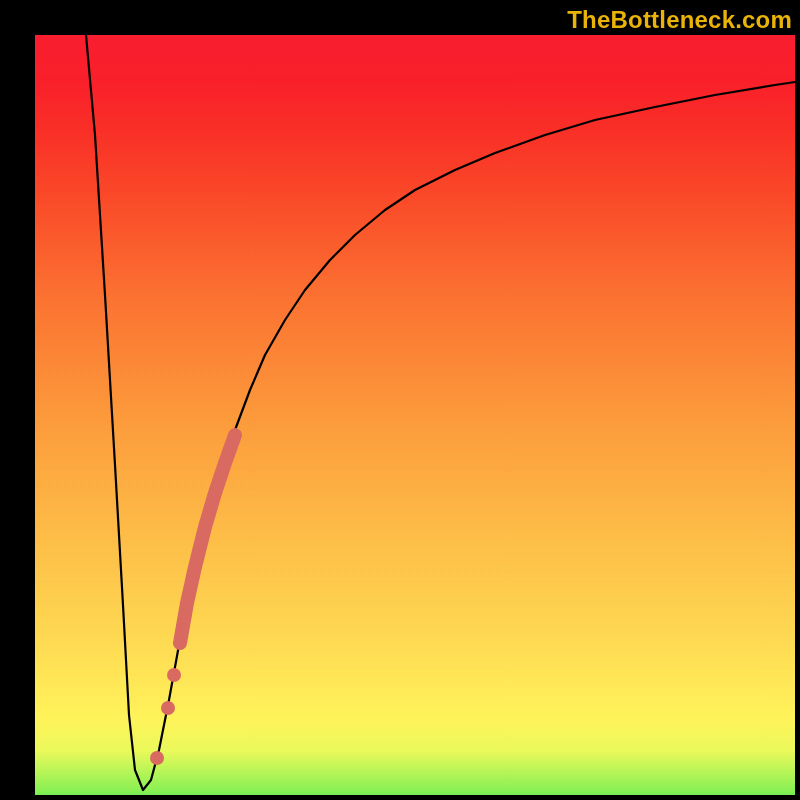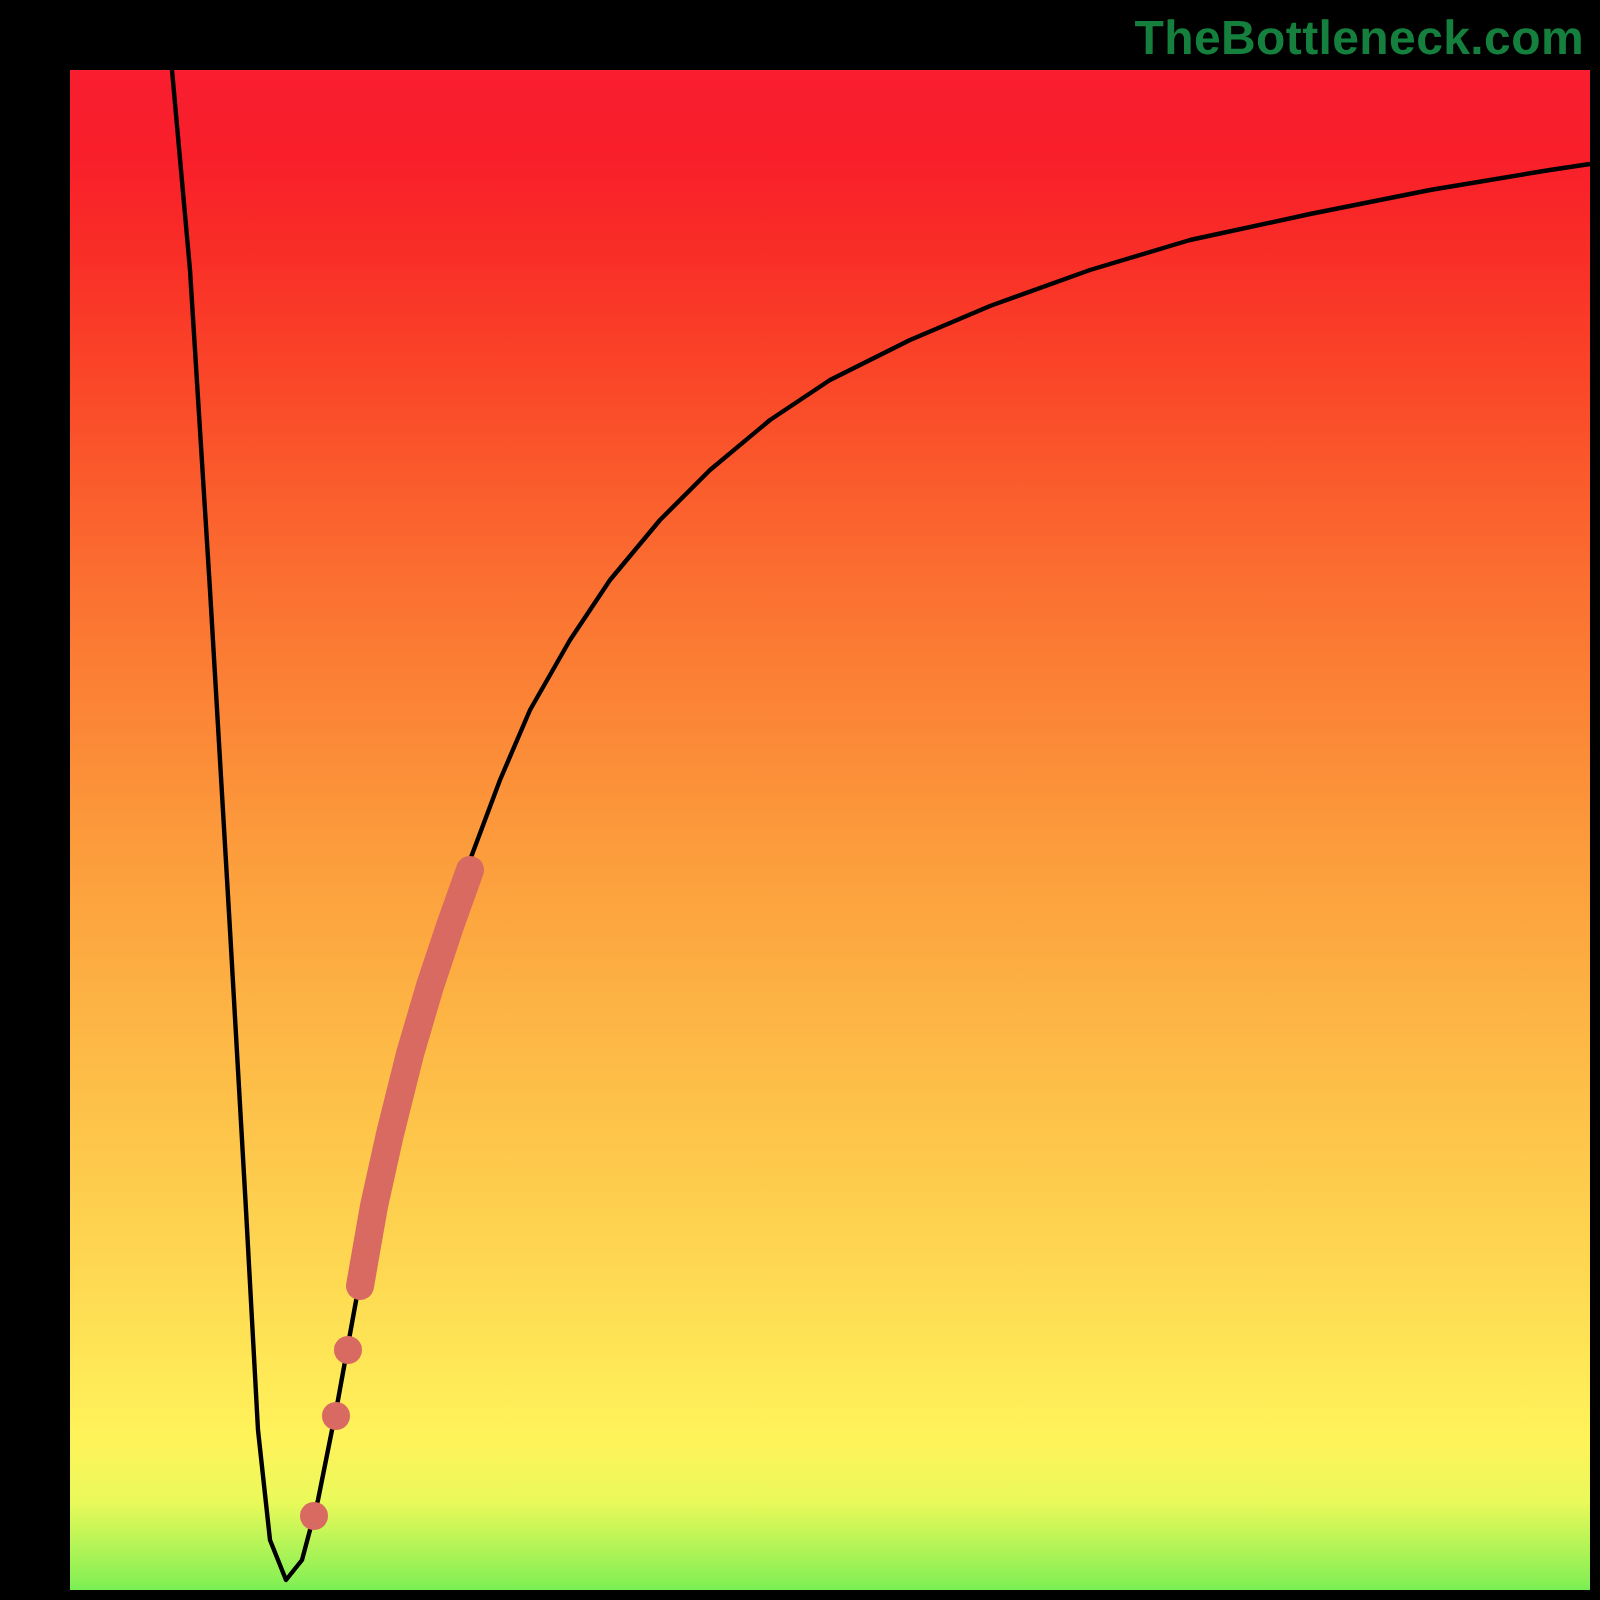--- a/index.html
+++ b/index.html
@@ -48,21 +48,21 @@
       #f91d32 100%
     );
   }
   .watermark {
     position: absolute;
     top: 6px;
     right: 8px;
     font-family: Arial, Helvetica, sans-serif;
     font-size: 24px;
     font-weight: 600;
-    color: #15803d;
+    color: #eab308;
     letter-spacing: 0.2px;
     user-select: none;
   }
   svg.curve {
     position: absolute;
     left: 0;
     top: 0;
   }
 </style>
 </head>

